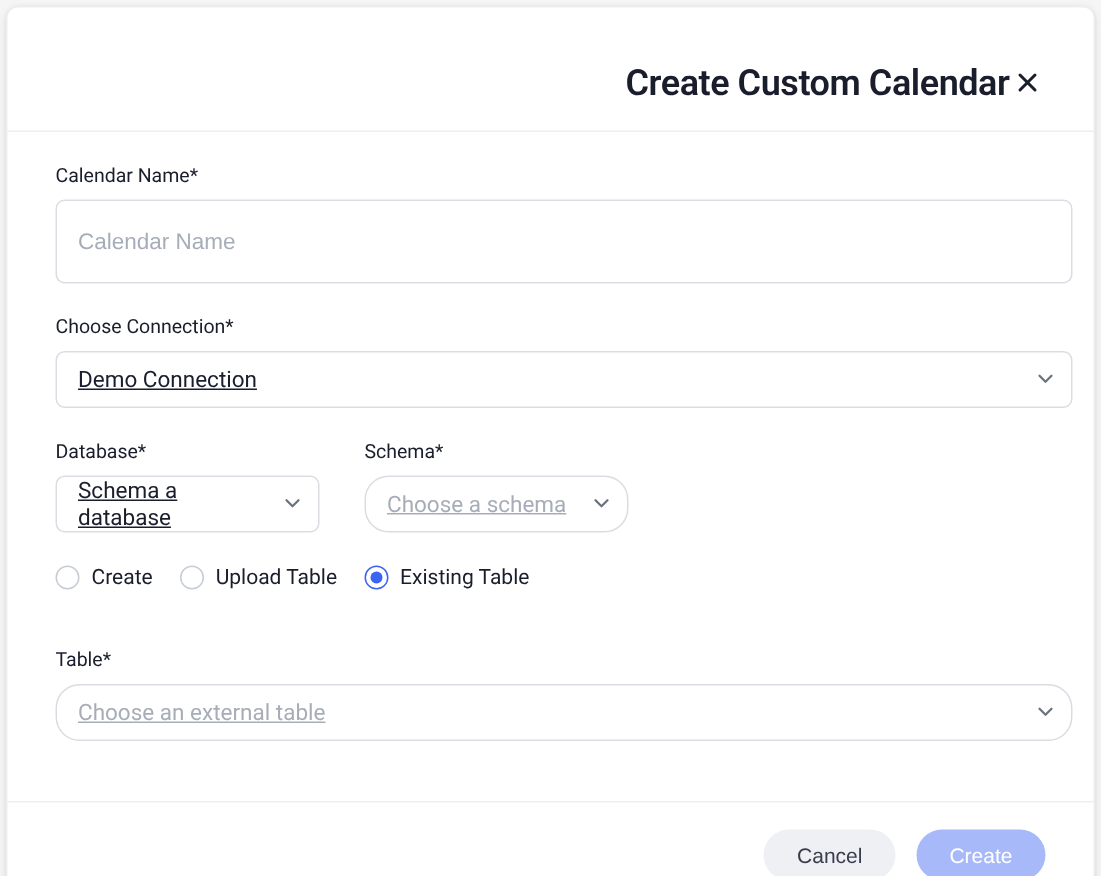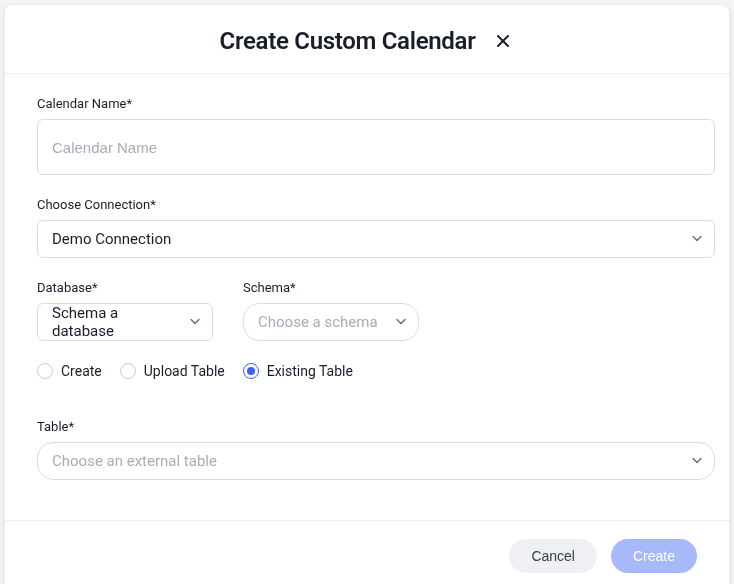--- a/index.html
+++ b/index.html
@@ -17,25 +17,24 @@
     }
     .modal {
       width: 726px;
       background: #fff;
       border-radius: 8px;
       box-shadow: 0 1px 3px rgba(0,0,0,0.08), 0 2px 8px rgba(0,0,0,0.06);
       border: 1px solid #eceef0;
     }
     .modal-header {
       display: flex;
-      justify-content: center;
-      align-items: center;
-      padding: 22px 32px 18px 32px;
+      justify-content: flex-end;
+      align-items: center;
+      padding: 36px 32px 18px 32px;
       border-bottom: 1px solid #eceef0;
-      gap: 15px;
     }
     .modal-title {
       font-size: 24px;
       font-weight: 600;
       color: #1a1d2b;
       letter-spacing: -0.3px;
     }
     .close-btn {
       background: none;
       border: none;
@@ -81,20 +80,21 @@
       height: 38px;
       border: 1px solid #d9dde2;
       border-radius: 6px;
       padding: 0 34px 0 14px;
       font-size: 15px;
       color: #1a1d2b;
       background: #fff;
       display: flex;
       align-items: center;
       cursor: pointer;
+      text-decoration: underline;
     }
     .select-input.placeholder {
       color: #a7adb8;
       border-radius: 16px;
     }
     .select-caret {
       position: absolute;
       right: 12px;
       top: 50%;
       transform: translateY(-50%);

